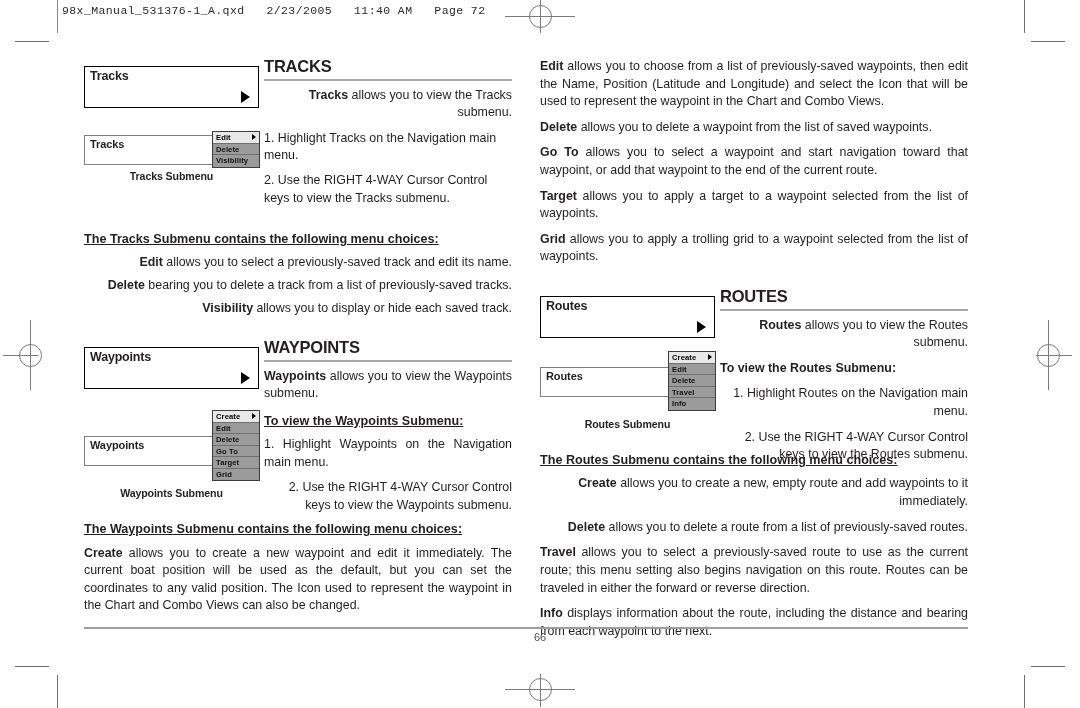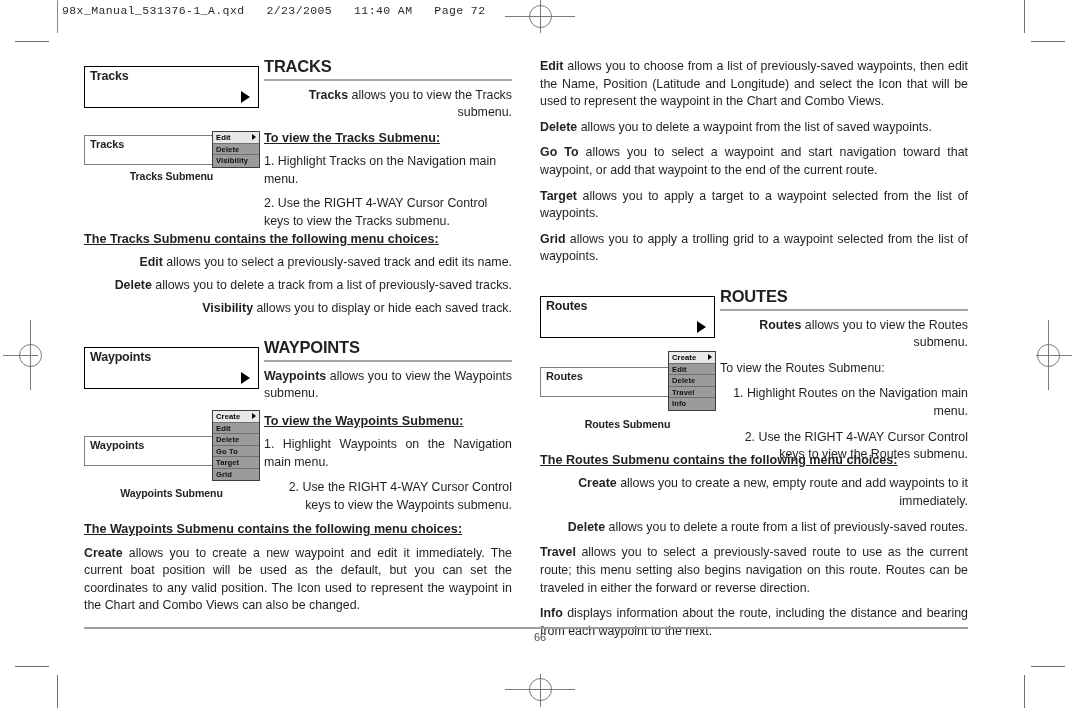--- a/index.html
+++ b/index.html
@@ -263,30 +263,29 @@
             <div class="sp-item"><span>Delete</span></div>
             <div class="sp-item"><span>Visibility</span></div>
           </div>
         <div class="fig-caption" style="left:0;top:40px;width:175px;">Tracks Submenu</div>
       </div>
 
       <div style="position:absolute;left:180px;top:0;width:248px;">
         <div class="sec-head">TRACKS</div>
         <div class="sec-rule"></div>
         <p class="body left"><b>Tracks</b><span> allows you to view the Tracks submenu.</span></p>
-        <div class="subhead">To view the Tracks Submenu:</div>
         <div class="stepline">1. Highlight Tracks on the Navigation main menu.</div>
         <div class="stepline">2. Use the RIGHT 4-WAY Cursor Control keys to view the Tracks submenu.</div>
       </div>
     </div>
 
     <div style="margin-top:48px;">
       <div class="subhead">The Tracks Submenu contains the following menu choices:</div>
       <p class="body left tight"><b>Edit</b><span> allows you to select a previously-saved track and edit its name.</span></p>
-      <p class="body left tight"><b>Delete</b><span> allows you to delete a track from a list of previously-saved tracks.</span></p>
+      <p class="body left tight"><b>Delete</b><span> bearing you to delete a track from a list of previously-saved tracks.</span></p>
       <p class="body left tight"><b>Visibility</b><span> allows you to display or hide each saved track.</span></p>
     </div>
 
     <div class="menu-figure" style="position:relative;height:180px;margin-top:22px;">
 
       <div class="menu-box" style="position:absolute;left:0;top:8px;width:175px;">
         <span class="mb-label">Waypoints</span>
         <span class="mb-arrow"></span>
       </div>
 
@@ -347,21 +346,21 @@
             <div class="sp-item"><span>Travel</span></div>
             <div class="sp-item"><span>Info</span></div>
           </div>
         <div class="fig-caption" style="left:0;top:68px;width:175px;">Routes Submenu</div>
       </div>
 
       <div style="position:absolute;left:180px;top:0;width:248px;">
         <div class="sec-head">ROUTES</div>
         <div class="sec-rule"></div>
         <p class="body left"><b>Routes</b><span> allows you to view the Routes submenu.</span></p>
-        <div style="font-size:12.4px;line-height:1.42;margin:0 0 8px 0;">To view the Routes Submenu:</div>
+        <div style="font-size:12.4px;line-height:1.42;margin:0 0 8px 0;font-weight:bold;">To view the Routes Submenu:</div>
         <p class="body left">1.  Highlight Routes on the Navigation main menu.</p>
         <p class="body left">2. Use the RIGHT 4-WAY Cursor Control keys to view the Routes submenu.</p>
       </div>
     </div>
 
     <div style="margin-top:4px;">
       <div class="subhead">The Routes Submenu contains the following menu choices:</div>
       <p class="body left"><b>Create</b><span> allows you to create a new, empty route and add waypoints to it immediately.</span></p>
       <p class="body left"><b>Delete</b><span> allows you to delete a route from a list of previously-saved routes.</span></p>
       <p class="body"><b>Travel</b><span> allows you to select a previously-saved route to use as the current route; this menu setting also begins navigation on this route. Routes can be traveled in either the forward or reverse direction.</span></p>

